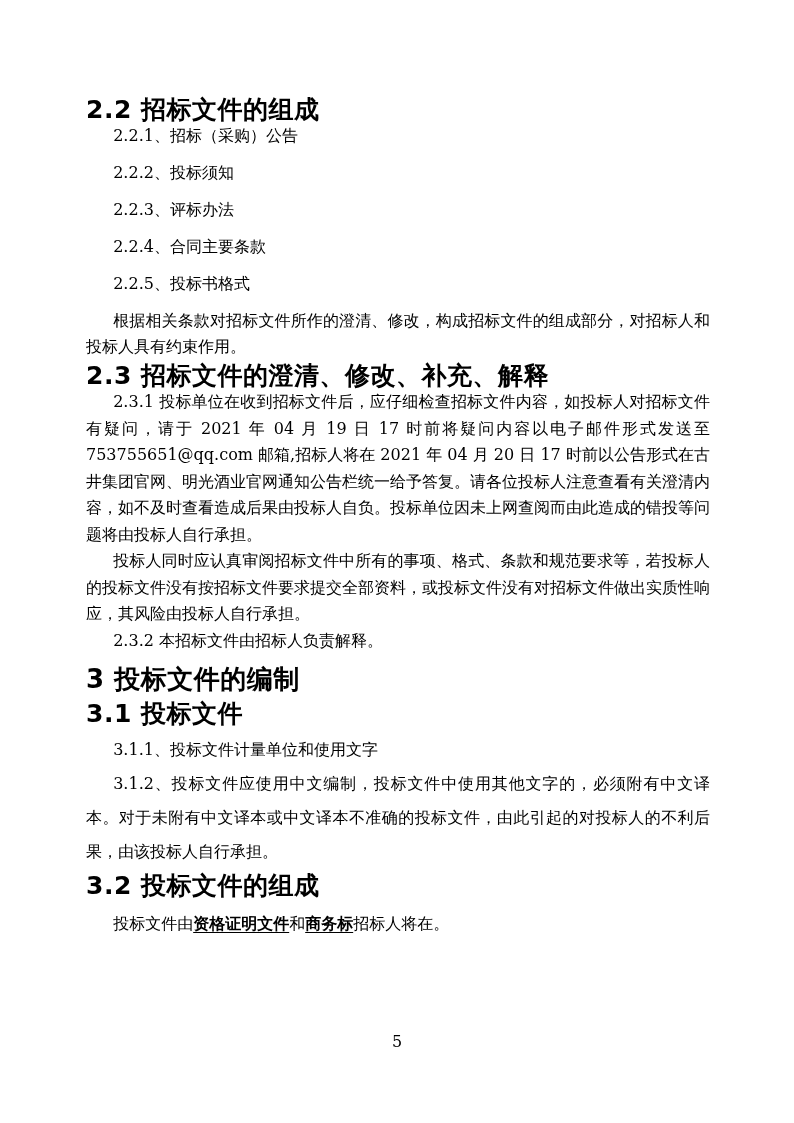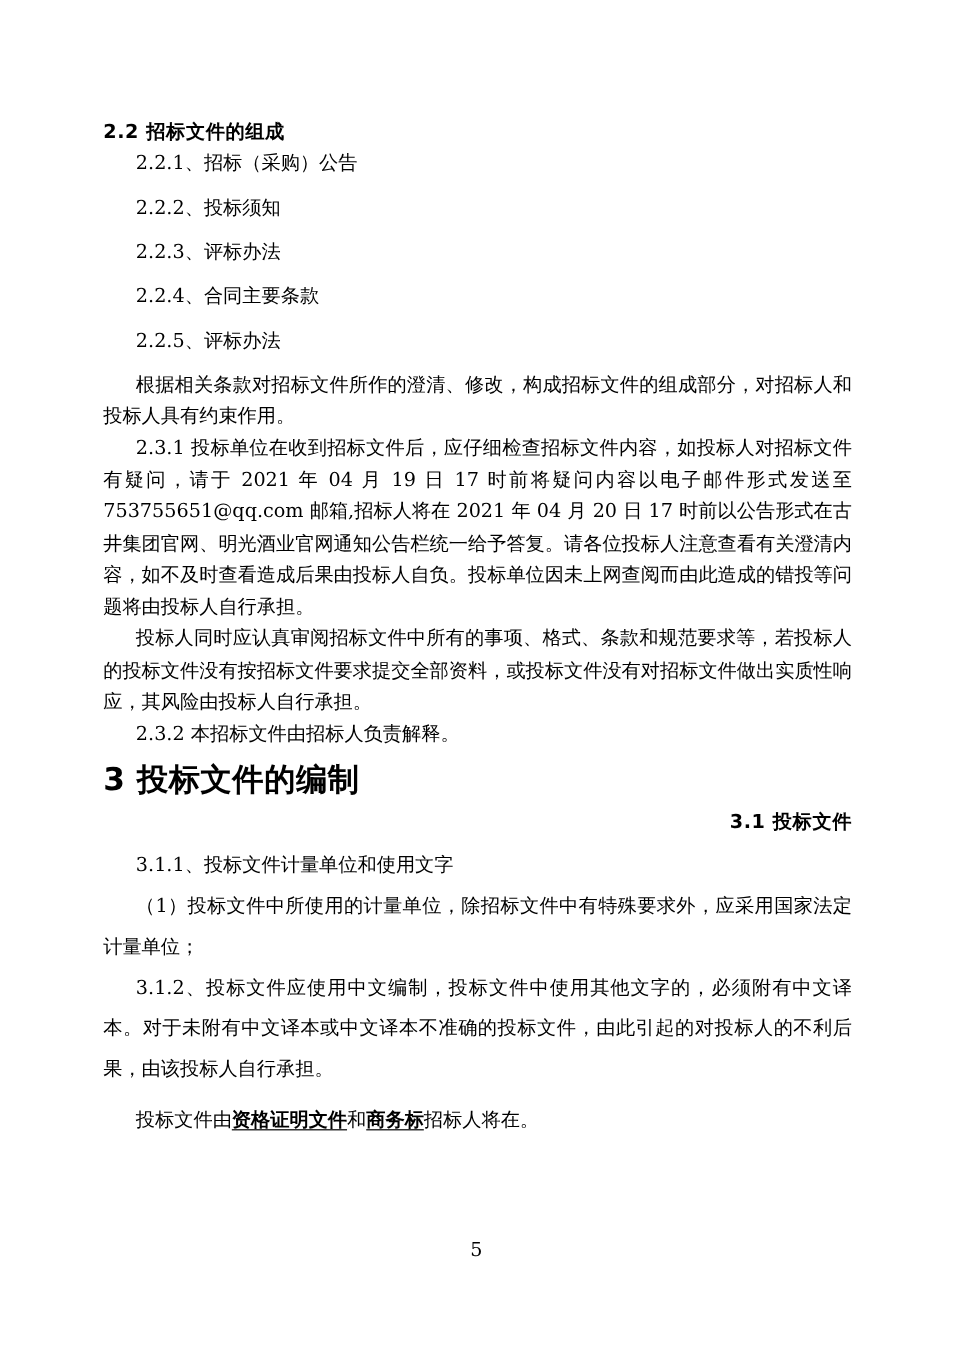--- a/index.html
+++ b/index.html
@@ -20,21 +20,21 @@
     width: 794px;
     height: 1123px;
     padding: 97px 84px 0 86px;
     background: #ffffff;
     position: relative;
   }
   
   .h-sub {
     font-family: "DejaVu Sans", "Liberation Sans", sans-serif;
     font-weight: 700;
-    font-size: 16px;
+    font-size: 25px;
     line-height: 26px;
     margin: 0;
     letter-spacing: 0.5px;
   }
   .h-main {
     font-family: "DejaVu Sans", "Liberation Sans", sans-serif;
     font-weight: 700;
     font-size: 26px;
     line-height: 30px;
     margin: 0;
@@ -55,21 +55,21 @@
     line-height: 26px;
     margin-bottom: 0;
   }
   .h23 { margin-top: 3px; }
   
   .p-compact {
     line-height: 26.5px;
     margin: 0;
   }
   .h3-main { margin-top: 10px; }
-  .h31 { margin-top: 7px; text-align: right; }
+  .h31 { margin-top: 7px; }
   
   .p-loose {
     line-height: 34px;
     margin: 0;
   }
   .p-loose-first { margin-top: 6px; }
   .h32 { margin-top: 4px; }
   .p-comp { margin-top: 8px; }
   .comp-strong {
     font-weight: 700;
@@ -90,35 +90,36 @@
 <body>
 
 <div class="page">
 
   <h2 class="h-sub">2.2 招标文件的组成</h2>
 
   <p class="p-sp indent">2.2.1、招标（采购）公告</p>
   <p class="p-sp indent">2.2.2、投标须知</p>
   <p class="p-sp indent">2.2.3、评标办法</p>
   <p class="p-sp indent">2.2.4、合同主要条款</p>
-  <p class="p-sp indent">2.2.5、评标办法</p>
+  <p class="p-sp indent">2.2.5、投标书格式</p>
 
   <p class="p-close indent">根据相关条款对招标文件所作的澄清、修改，构成招标文件的组成部分，对招标人和投标人具有约束作用。</p>
 
+  <h2 class="h-sub h23">2.3 招标文件的澄清、修改、补充、解释</h2>
 
   <p class="p-compact indent">2.3.1 投标单位在收到招标文件后，应仔细检查招标文件内容，如投标人对招标文件有疑问，请于 2021 年 04 月 19 日 17 时前将疑问内容以电子邮件形式发送至 753755651@qq.com 邮箱,招标人将在 2021 年 04 月 20 日 17 时前以公告形式在古井集团官网、明光酒业官网通知公告栏统一给予答复。请各位投标人注意查看有关澄清内容，如不及时查看造成后果由投标人自负。投标单位因未上网查阅而由此造成的错投等问题将由投标人自行承担。</p>
   <p class="p-compact indent">投标人同时应认真审阅招标文件中所有的事项、格式、条款和规范要求等，若投标人的投标文件没有按招标文件要求提交全部资料，或投标文件没有对招标文件做出实质性响应，其风险由投标人自行承担。</p>
   <p class="p-compact indent">2.3.2 本招标文件由招标人负责解释。</p>
 
   <h1 class="h-main h3-main">3 投标文件的编制</h1>
 
   <h2 class="h-sub h31">3.1 投标文件</h2>
 
   <p class="p-loose p-loose-first indent">3.1.1、投标文件计量单位和使用文字</p>
-  <p class="p-loose indent">（1）投标文件中所使用的计量单位，除招标文件中有特殊要求外，应采用国家法定计量单位；</p>
   <p class="p-loose indent">3.1.2、投标文件应使用中文编制，投标文件中使用其他文字的，必须附有中文译本。对于未附有中文译本或中文译本不准确的投标文件，由此引起的对投标人的不利后果，由该投标人自行承担。</p>
 
+  <h2 class="h-sub h32">3.2 投标文件的组成</h2>
 
   <p class="p-loose p-comp indent"><span>投标文件由</span><span class="comp-strong">资格证明文件</span><span>和</span><span class="comp-strong">商务标</span><span>招标人将在。</span></p>
 
   <div class="page-number">5</div>
 
 </div>
 
 </body></html>

